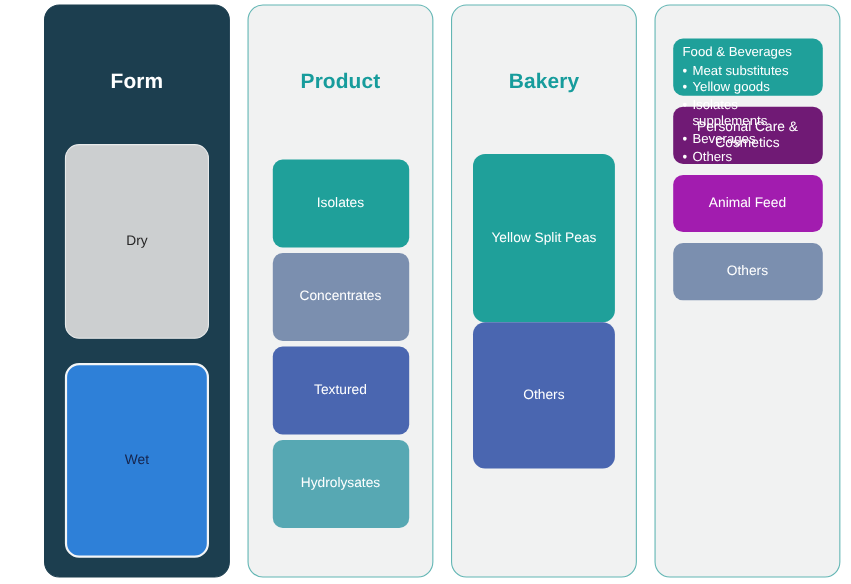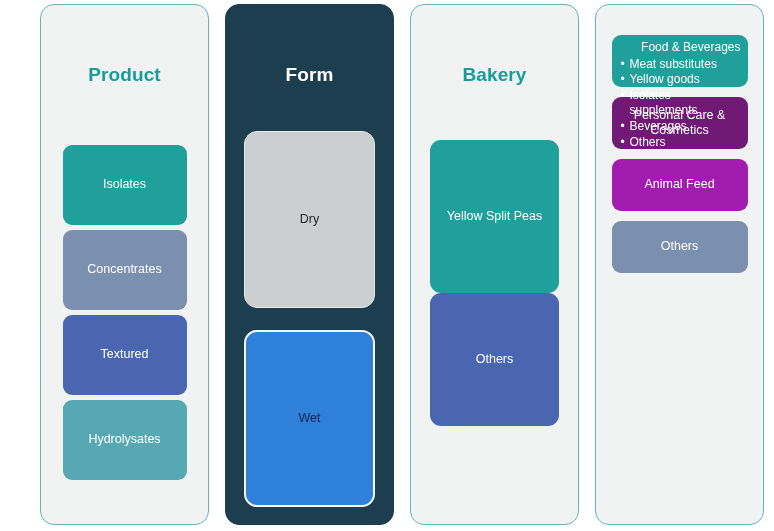--- a/index.html
+++ b/index.html
@@ -110,21 +110,21 @@
   }
   .col-source .card-others { height: 133px; }
 
   
   .col-application .cards { padding-top: 30px; gap: 10px; }
   .col-application .card { width: 136px; height: 52px; }
   .card-fnb {
     width: 136px;
     height: 129px;
     flex-direction: column;
-    align-items: flex-end;
+    align-items: flex-start;
     justify-content: flex-start;
     text-align: left;
     padding: 5px 7px 5px 9px;
     border-radius: 9px;
     font-size: 12px;
   }
   .fnb-head {
     font-size: 12px;
     line-height: 1.3;
     margin-bottom: 1px;
@@ -146,46 +146,46 @@
     position: absolute;
     left: 0;
     top: 0;
   }
 </style>
 </head>
 <body>
 
 <div class="board">
 
+  <div class="column dark col-form">
+    <div class="col-title white">Form</div>
+    <div class="cards">
+      <div class="card card-dry">
+        <span>Dry</span>
+      </div>
+      <div class="card card-wet">
+        <span>Wet</span>
+      </div>
+    </div>
+  </div>
+
   <div class="column light col-product">
     <div class="col-title teal">Product</div>
     <div class="cards">
       <div class="card" style="background:#1fa09a">
         <span>Isolates</span>
       </div>
       <div class="card" style="background:#7b8faf">
         <span>Concentrates</span>
       </div>
       <div class="card" style="background:#4a66b0">
         <span>Textured</span>
       </div>
       <div class="card" style="background:#57a8b3">
         <span>Hydrolysates</span>
-      </div>
-    </div>
-  </div>
-
-  <div class="column dark col-form">
-    <div class="col-title white">Form</div>
-    <div class="cards">
-      <div class="card card-dry">
-        <span>Dry</span>
-      </div>
-      <div class="card card-wet">
-        <span>Wet</span>
       </div>
     </div>
   </div>
 
   <div class="column light col-source">
     <div class="col-title teal">Bakery</div>
     <div class="cards">
       <div class="card" style="background:#1fa09a">
         <span>Yellow Split Peas</span>
       </div>

